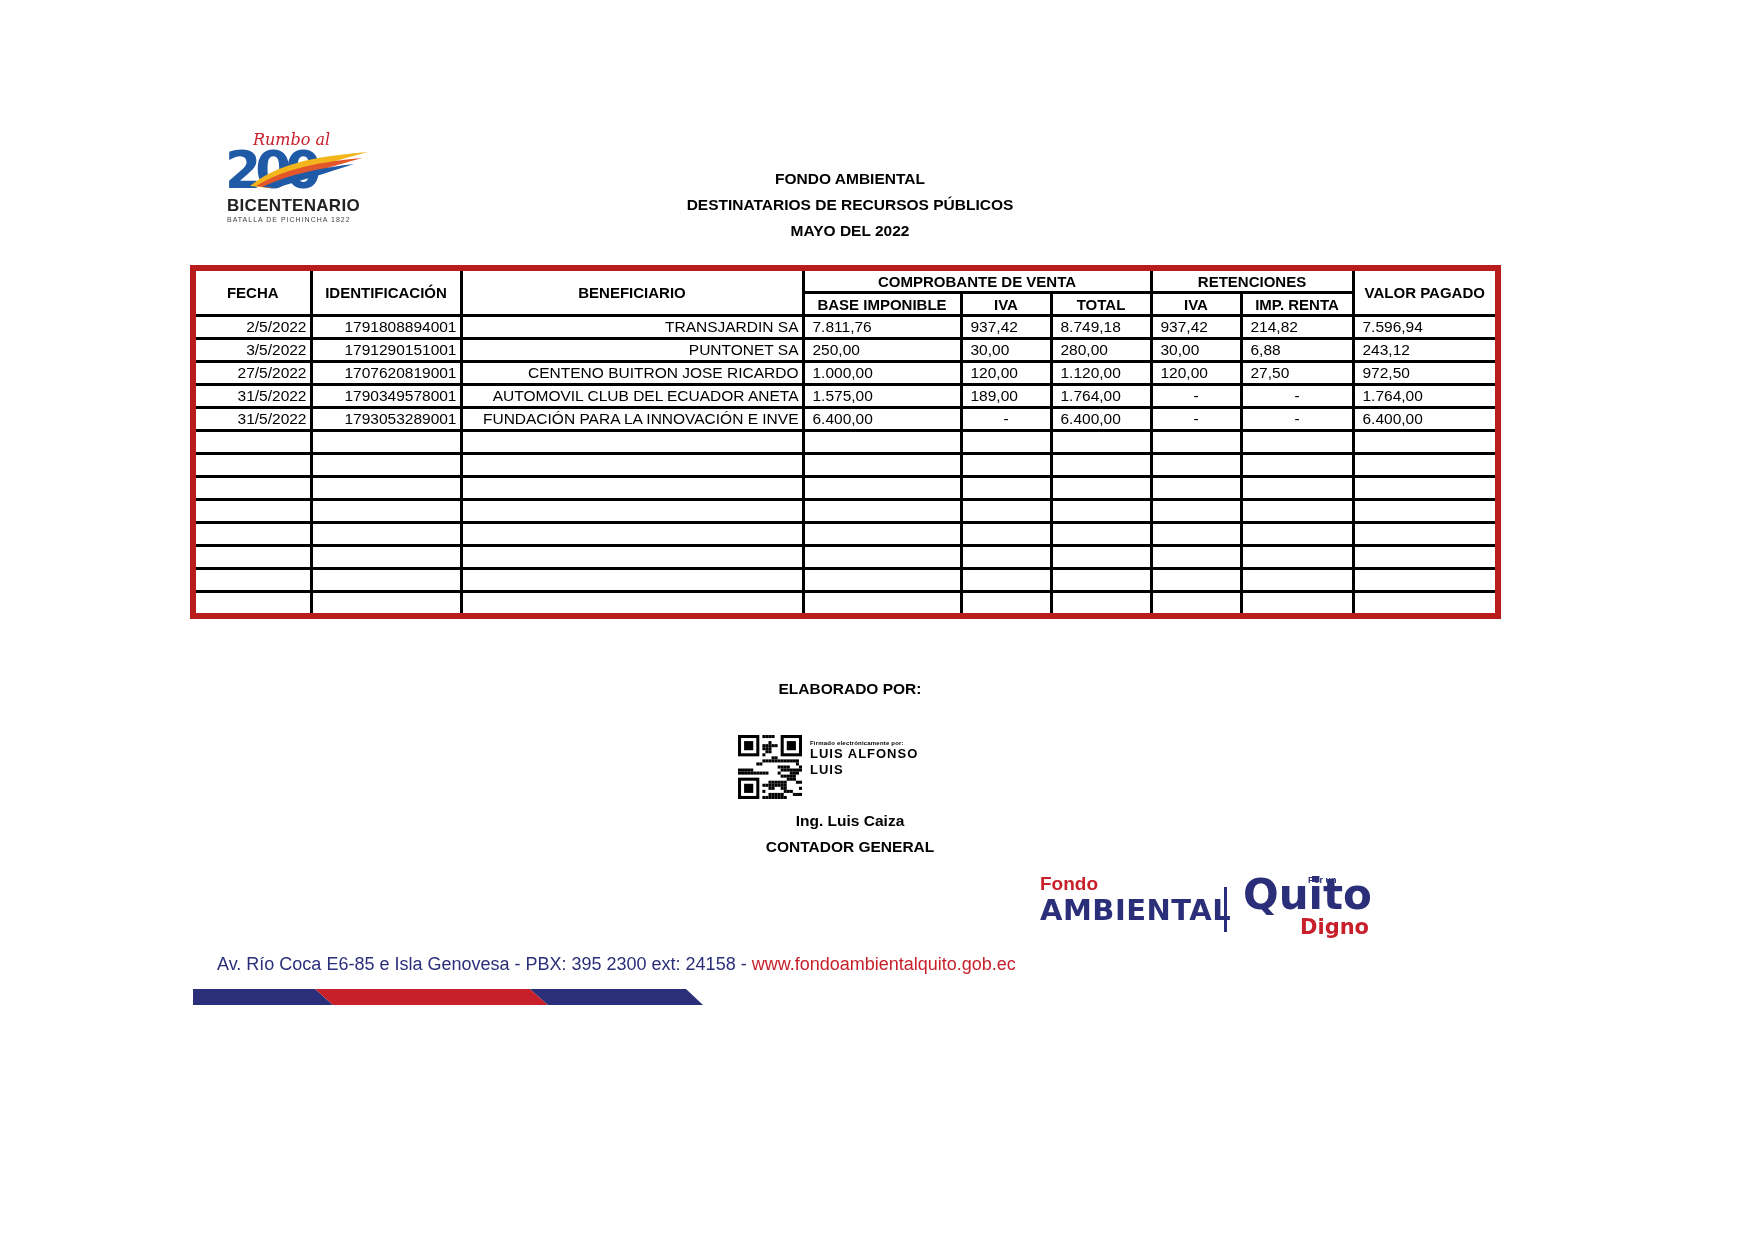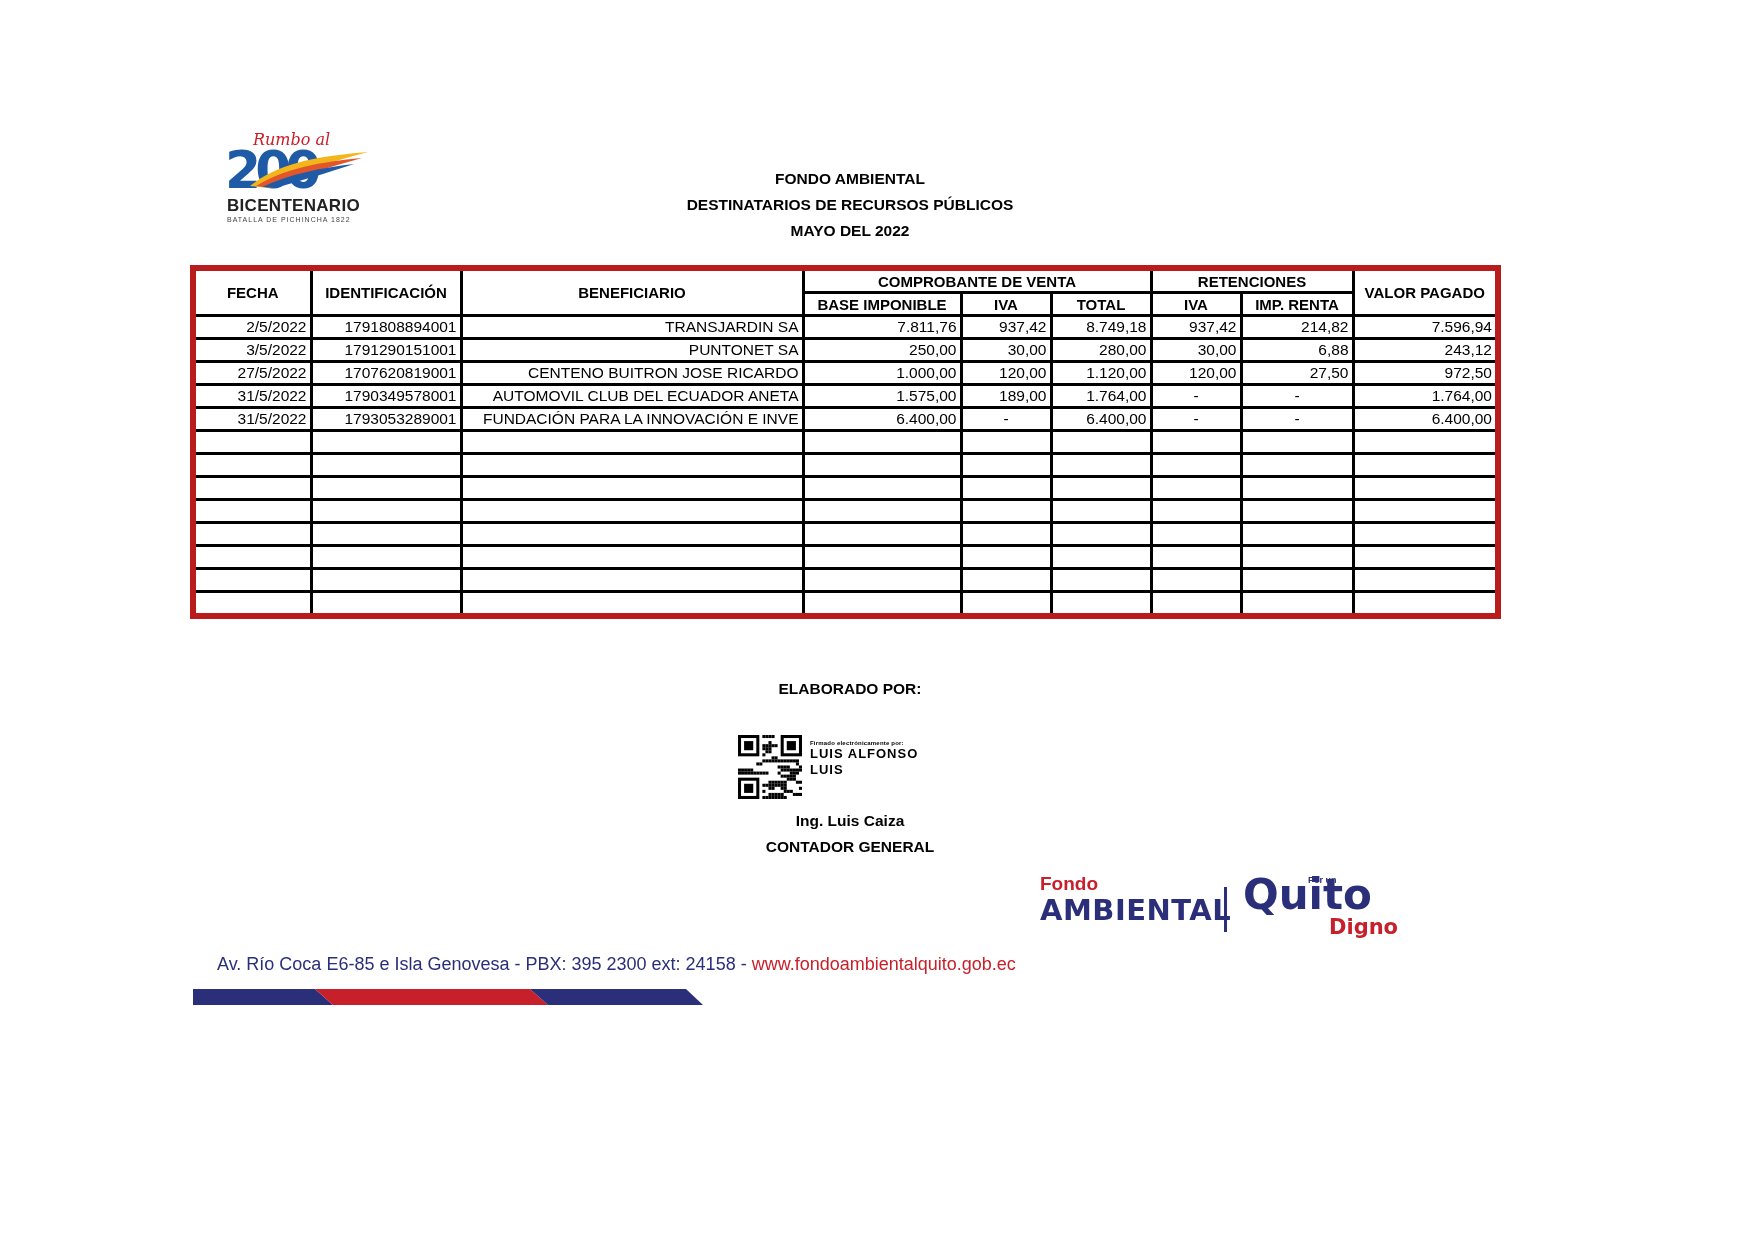--- a/index.html
+++ b/index.html
@@ -15,41 +15,41 @@
   #logo .batalla { position: absolute; left: 22px; top: 86px; font-size: 7px; color: #444; letter-spacing: 1px; white-space: nowrap; }
 
   
   #title-block { left: 640px; top: 166px; width: 420px; text-align: center; font-weight: bold; font-size: 15.5px; line-height: 26px; }
 
   
   #report-table { left: 190px; top: 265px; border-collapse: collapse; border: 6px solid #b91c1c; font-size: 15.5px; table-layout: fixed; }
   #report-table td, #report-table th { border: 3px solid #000; padding: 0 3px; height: 20px; white-space: nowrap; overflow: hidden; }
   #report-table th { font-weight: bold; text-align: center; font-size: 15px; }
   #report-table tr.sub th { height: 20px; }
-  #report-table td.num { text-align: right; padding-left: 8px; }
+  #report-table td.num { text-align: left; padding-left: 8px; }
   #report-table td.dash { text-align: center; }
   #report-table td.left { text-align: right; }
   #report-table td.date { text-align: right; }
 
   
   #elaborado { left: 700px; top: 680px; width: 300px; text-align: center; font-weight: bold; font-size: 15.5px; }
   #qr { left: 738px; top: 735px; width: 64px; height: 64px; }
   #sig-text { left: 810px; top: 740px; font-family: Liberation Sans, sans-serif; }
   #sig-text .small { font-size: 6px; font-weight: bold; letter-spacing: 0.2px; }
   #sig-text .name { font-size: 13px; font-weight: bold; line-height: 16px; letter-spacing: 1px; }
   #signer { left: 700px; top: 808px; width: 300px; text-align: center; font-weight: bold; font-size: 15.5px; line-height: 26px; }
 
   
   #brand { left: 1040px; top: 873px; width: 340px; height: 70px; }
   #brand .fondo { position: absolute; left: 0; top: 0; color: #c8202b; font-weight: bold; font-size: 19px; }
   #brand .ambiental { position: absolute; left: 0; top: 20px; color: #2b2f7a; font-weight: bold; font-size: 29px; letter-spacing: 0.5px; font-family: "DejaVu Sans", sans-serif; }
   #brand .sep { position: absolute; left: 184px; top: 14px; width: 3px; height: 45px; background: #2b2f7a; }
   #brand .porun { position: absolute; left: 268px; top: 2px; font-size: 9px; color: #2b2f7a; font-weight: bold; }
   #brand .quito { position: absolute; left: 203px; top: 0; color: #2b2f7a; font-weight: bold; font-size: 42px; line-height: 44px; font-family: "DejaVu Sans", sans-serif; }
-  #brand .digno { position: absolute; left: 289px; top: 42px; color: #c8202b; font-weight: bold; font-size: 21px; font-family: "DejaVu Sans", sans-serif; }
+  #brand .digno { position: absolute; left: 260px; top: 42px; color: #c8202b; font-weight: bold; font-size: 21px; font-family: "DejaVu Sans", sans-serif; }
 
   #address { left: 217px; top: 954px; font-size: 18px; color: #2b2f7a; white-space: nowrap; }
   #address .url { color: #c8202b; }
 
   #stripe { left: 193px; top: 989px; width: 510px; height: 16px; }
 </style>
 </head>
 <body>
 
 <div id="logo" class="abs">

